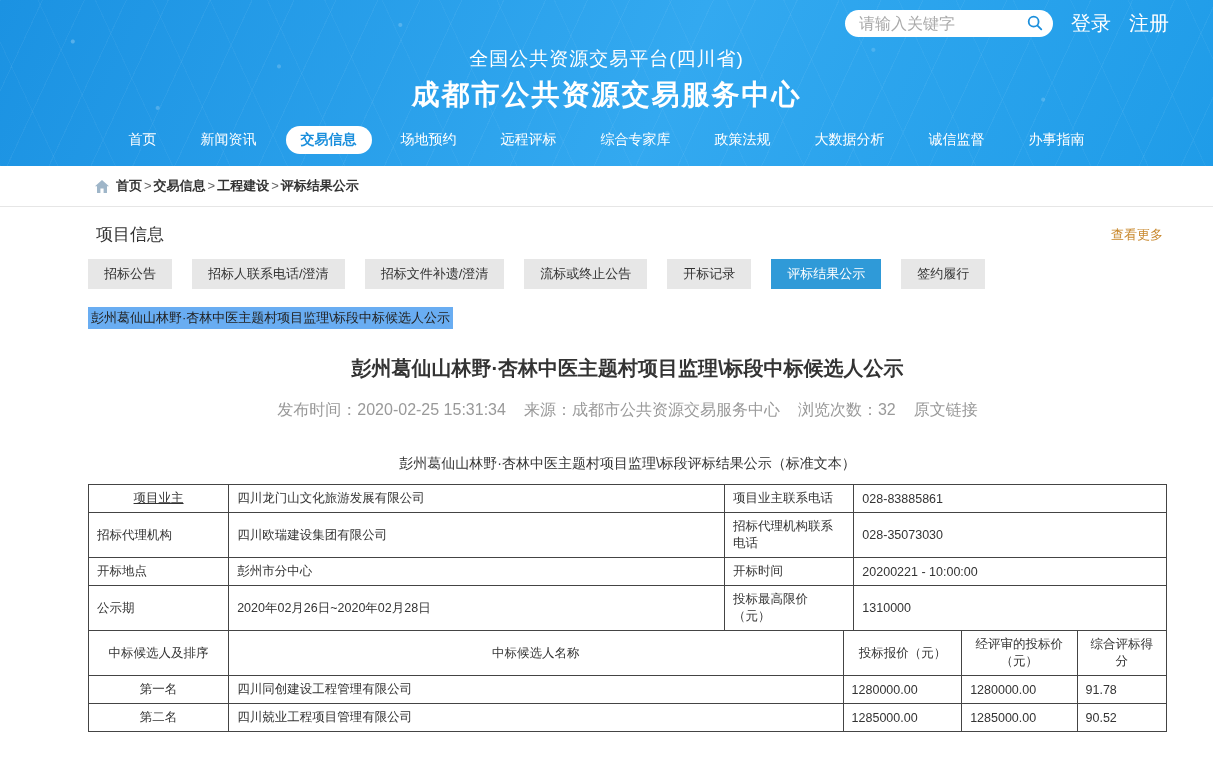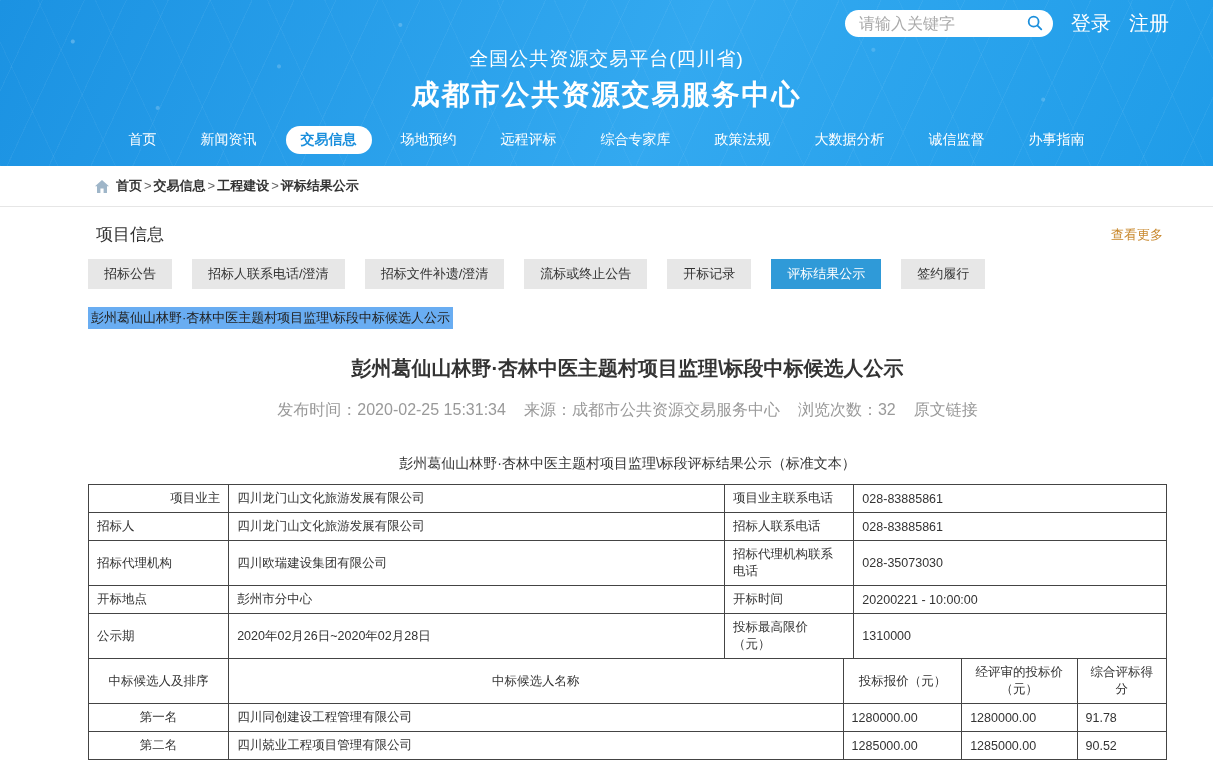--- a/index.html
+++ b/index.html
@@ -132,29 +132,23 @@
       <col style="width:13%">
         <col style="width:46%">
         <col style="width:11%">
       <col style="width:1%">
         <col style="width:10%">
         <col style="width:10.7%">
       <col style="width:8.3%">
     </colgroup>
     <tbody id="table-body">
         <tr>
-          <td colspan="1" style="text-align: right;">项目业主</td>
+          <td colspan="1" style="text-align: center; text-decoration: underline;">项目业主</td>
           <td colspan="1" style="text-align: left;">四川龙门山文化旅游发展有限公司</td>
           <td colspan="2" style="text-align: left;">项目业主联系电话</td>
-          <td colspan="3" style="text-align: left;">028-83885861</td>
-        </tr>
-        <tr>
-          <td colspan="1" style="text-align: left;">招标人</td>
-          <td colspan="1" style="text-align: left;">四川龙门山文化旅游发展有限公司</td>
-          <td colspan="2" style="text-align: left;">招标人联系电话</td>
           <td colspan="3" style="text-align: left;">028-83885861</td>
         </tr>
         <tr>
           <td colspan="1" style="text-align: left;">招标代理机构</td>
           <td colspan="1" style="text-align: left;">四川欧瑞建设集团有限公司</td>
           <td colspan="2" style="text-align: left;">招标代理机构联系电话</td>
           <td colspan="3" style="text-align: left;">028-35073030</td>
         </tr>
         <tr>
           <td colspan="1" style="text-align: left;">开标地点</td>

